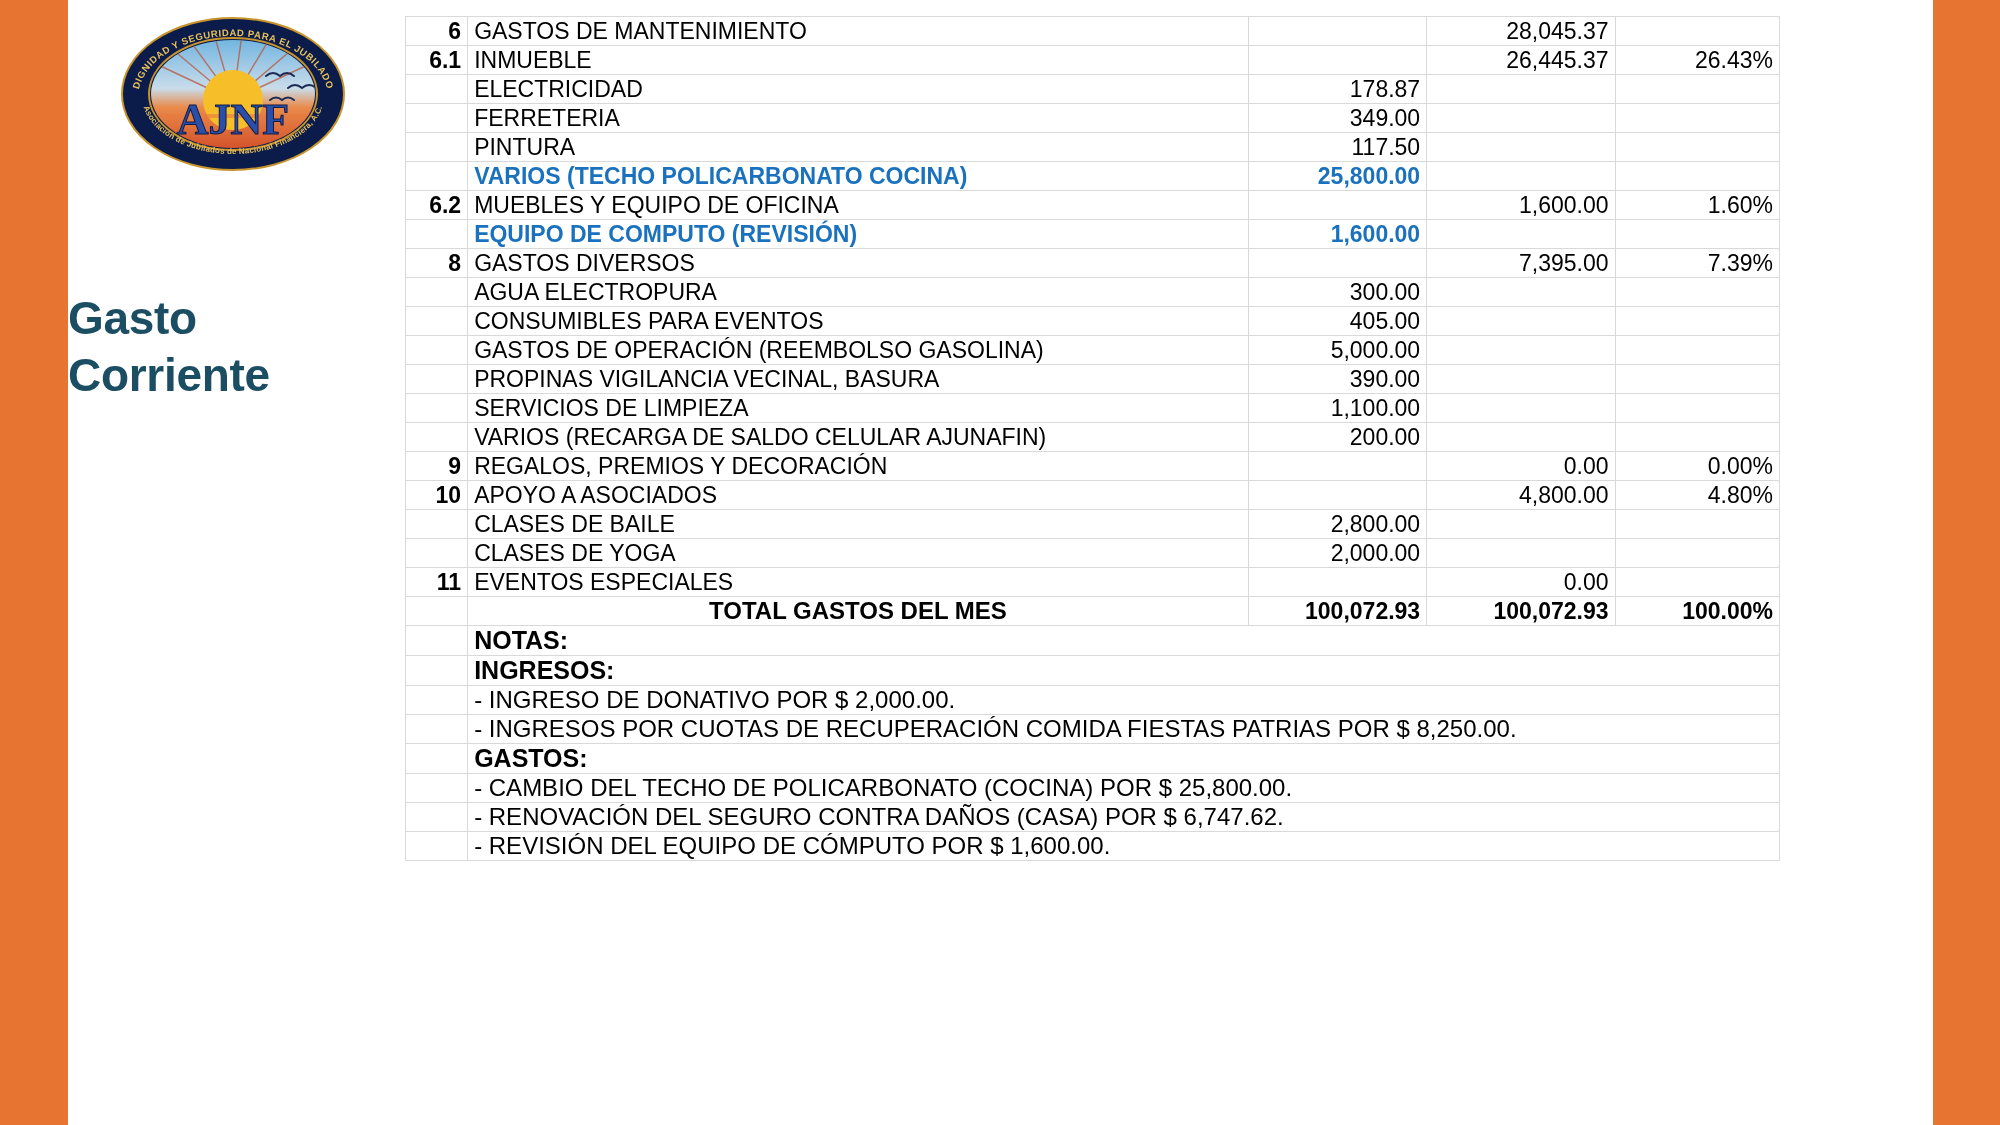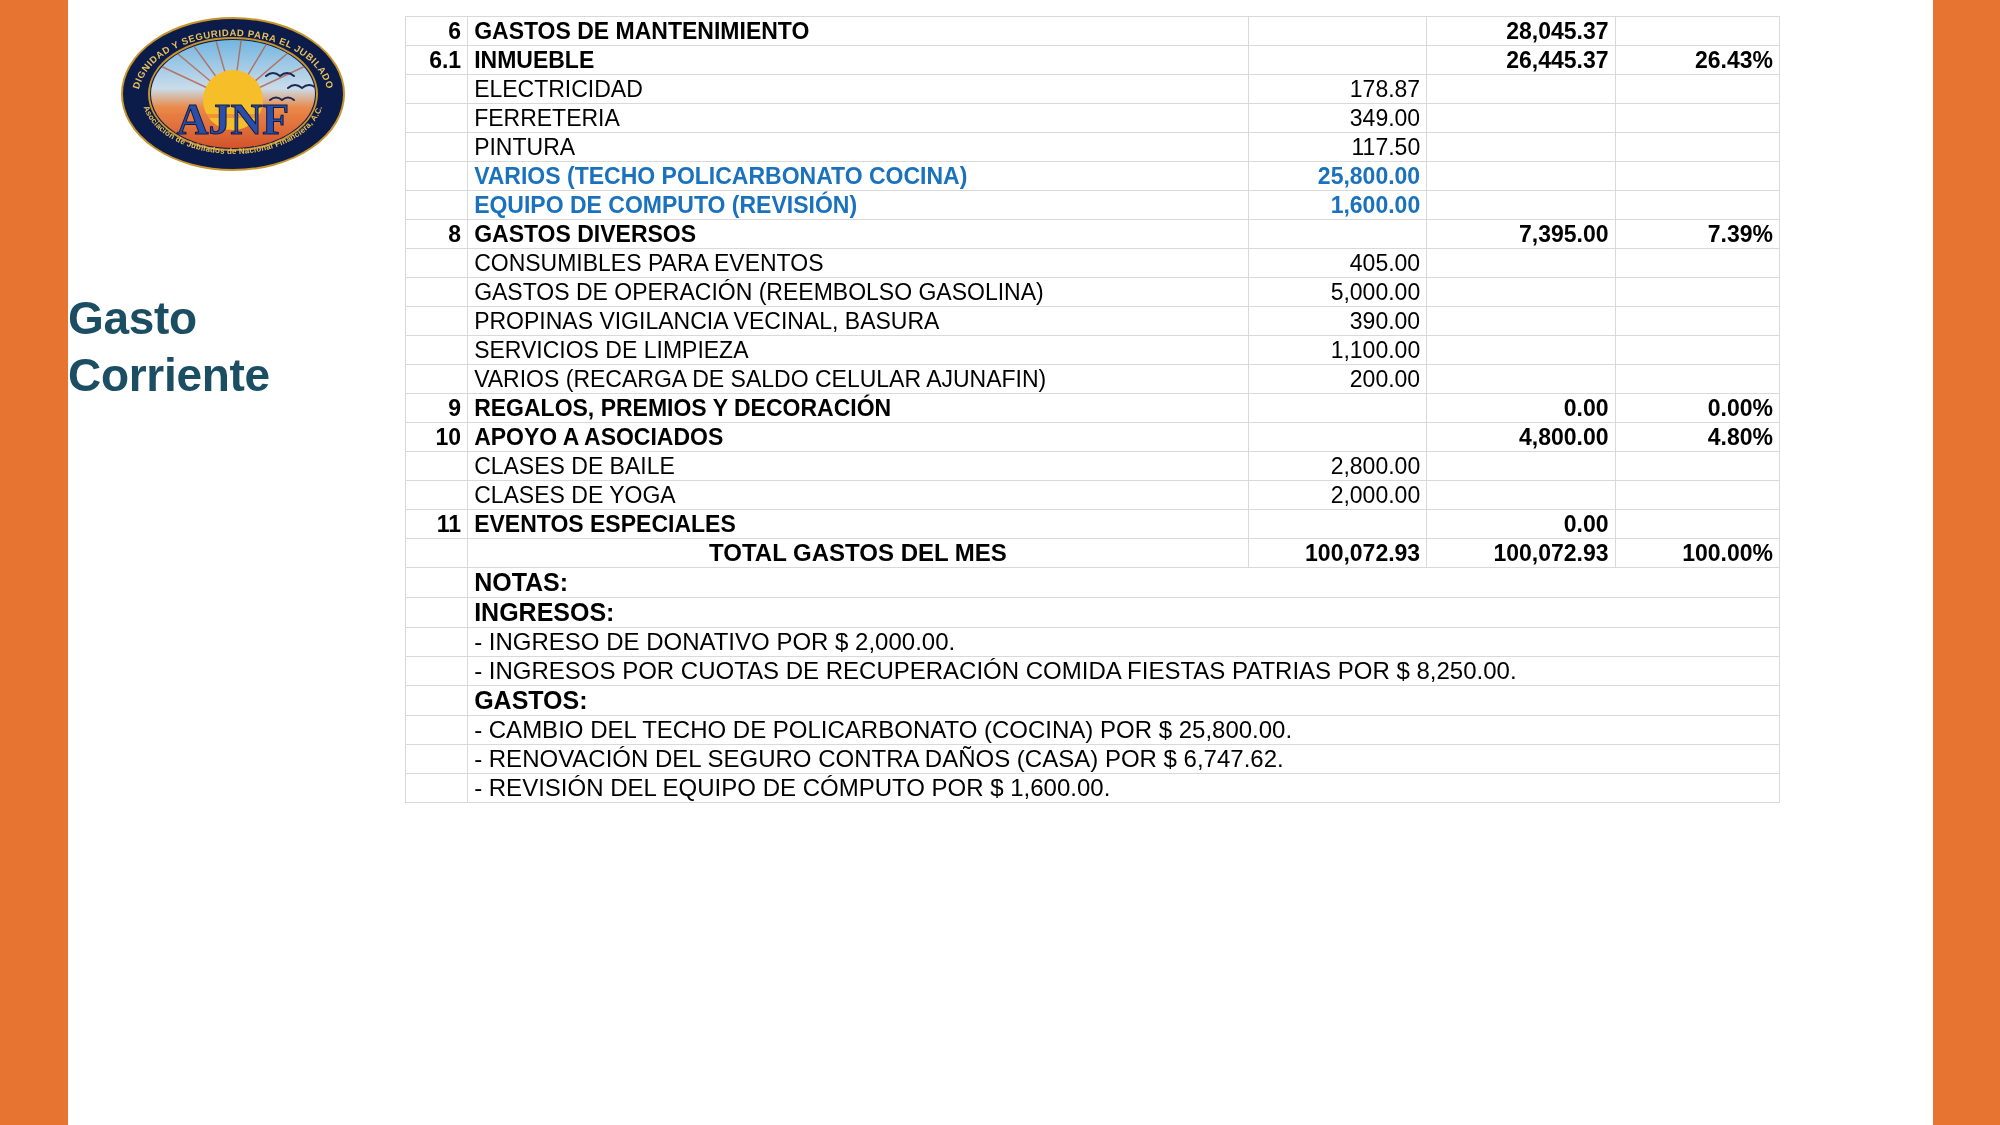--- a/index.html
+++ b/index.html
@@ -91,21 +91,21 @@
   col.c-d5    { width: 107px; }
   col.c-amt   { width: 178px; }
   col.c-sub   { width: 188px; }
   col.c-pct   { width: 164px; }
 
   
   .num        { text-align: right; font-weight: bold; padding-right: 5px; }
   .desc       { text-align: left; }
   .val        { text-align: right; padding-right: 6px; }
 
-  .bold       { font-weight: bold; }
+  .bold       { font-weight: normal; }
   .blue       { color: #1A72BE; font-weight: bold; }
   .indent1    { padding-left: 22px; }
 
   
   .bt   { border-top: 2px solid #000000; }
   .bb   { border-bottom: 2px solid #000000; }
   .bl   { border-left: 2px solid #000000; }
   .br   { border-right: 2px solid #000000; }
 
   .row-total td { font-weight: bold; }
@@ -232,32 +232,46 @@
         <td class="val bl br bt bb bold"></td>
       </tr>
       <tr>
         <td class="num"></td>
         <td class="desc bl bt bb blue indent1" colspan="5">VARIOS (TECHO POLICARBONATO COCINA)</td>
         <td class="val bl bt bb blue">25,800.00</td>
         <td class="val bl bt bb bold"></td>
         <td class="val bl br bt bb bold"></td>
       </tr>
       <tr>
+        <td class="num">6.2</td>
+        <td class="desc bl bt bb bold" colspan="5">MUEBLES Y EQUIPO DE OFICINA</td>
+        <td class="val bl bt bb"></td>
+        <td class="val bl bt bb bold">1,600.00</td>
+        <td class="val bl br bt bb bold">1.60%</td>
+      </tr>
+      <tr>
         <td class="num"></td>
         <td class="desc bl bt bb blue indent1" colspan="5">EQUIPO DE COMPUTO (REVISIÓN)</td>
         <td class="val bl bt bb blue">1,600.00</td>
         <td class="val bl bt bb bold"></td>
         <td class="val bl br bt bb bold"></td>
       </tr>
       <tr>
         <td class="num">8</td>
         <td class="desc bl bt bb bold" colspan="5">GASTOS DIVERSOS</td>
         <td class="val bl bt bb"></td>
         <td class="val bl bt bb bold">7,395.00</td>
         <td class="val bl br bt bb bold">7.39%</td>
+      </tr>
+      <tr>
+        <td class="num"></td>
+        <td class="desc bl bt bb indent1" colspan="5">AGUA ELECTROPURA</td>
+        <td class="val bl bt bb">300.00</td>
+        <td class="val bl bt bb bold"></td>
+        <td class="val bl br bt bb bold"></td>
       </tr>
       <tr>
         <td class="num"></td>
         <td class="desc bl bt bb indent1" colspan="5">CONSUMIBLES PARA EVENTOS</td>
         <td class="val bl bt bb">405.00</td>
         <td class="val bl bt bb bold"></td>
         <td class="val bl br bt bb bold"></td>
       </tr>
       <tr>
         <td class="num"></td>

